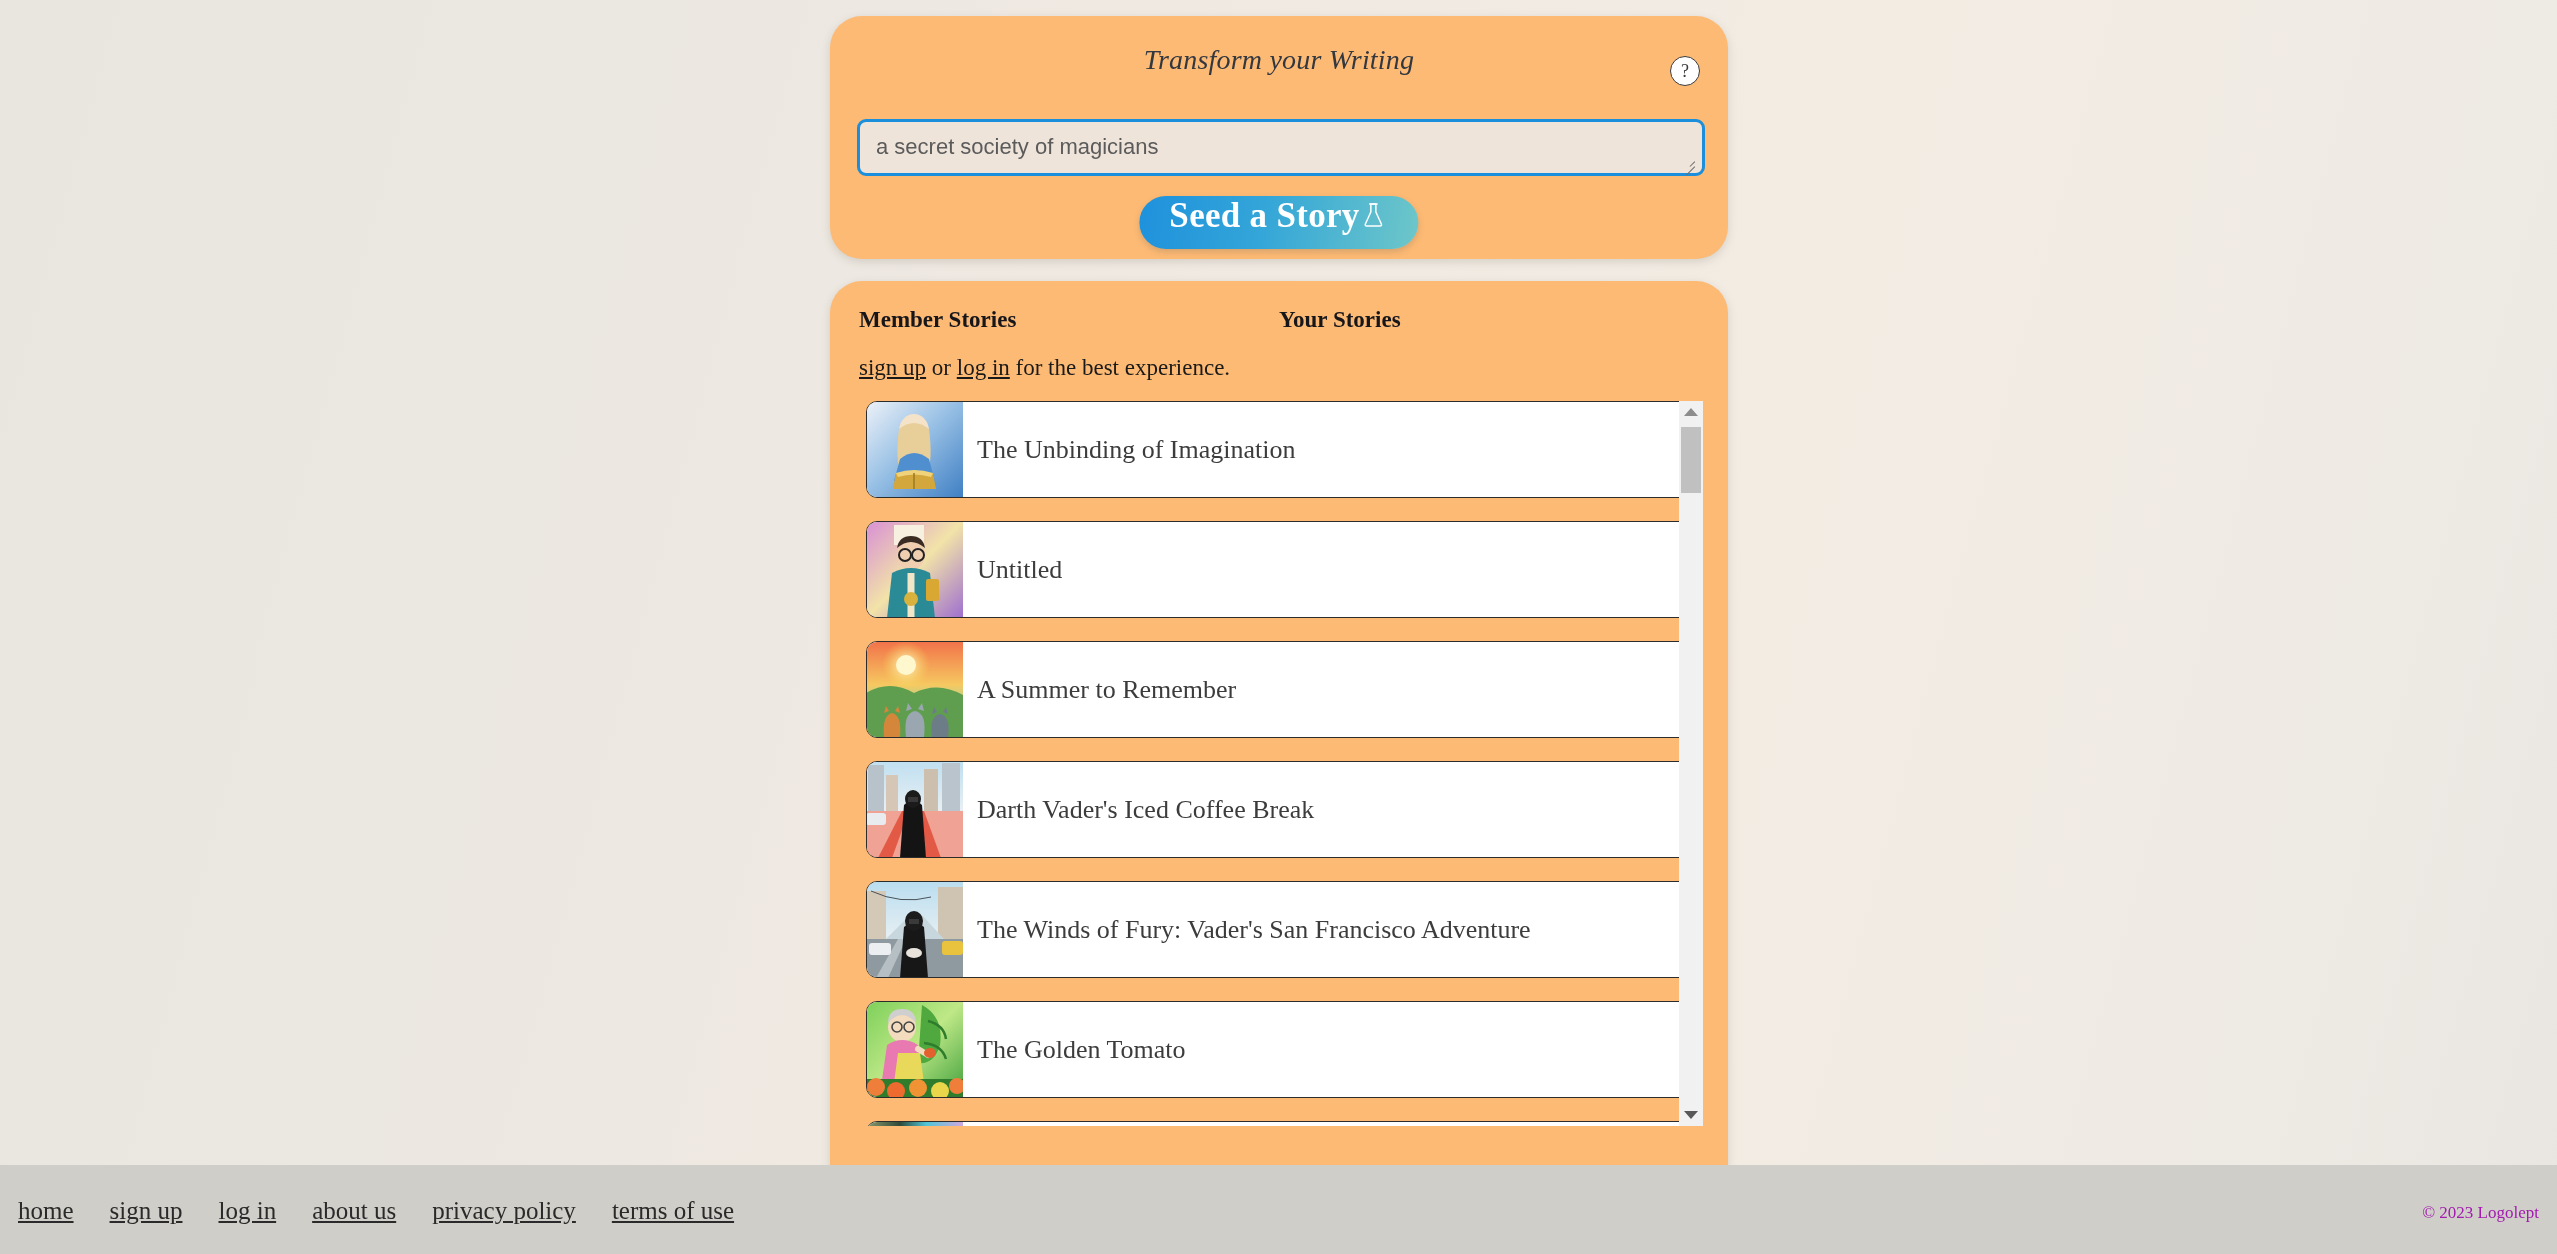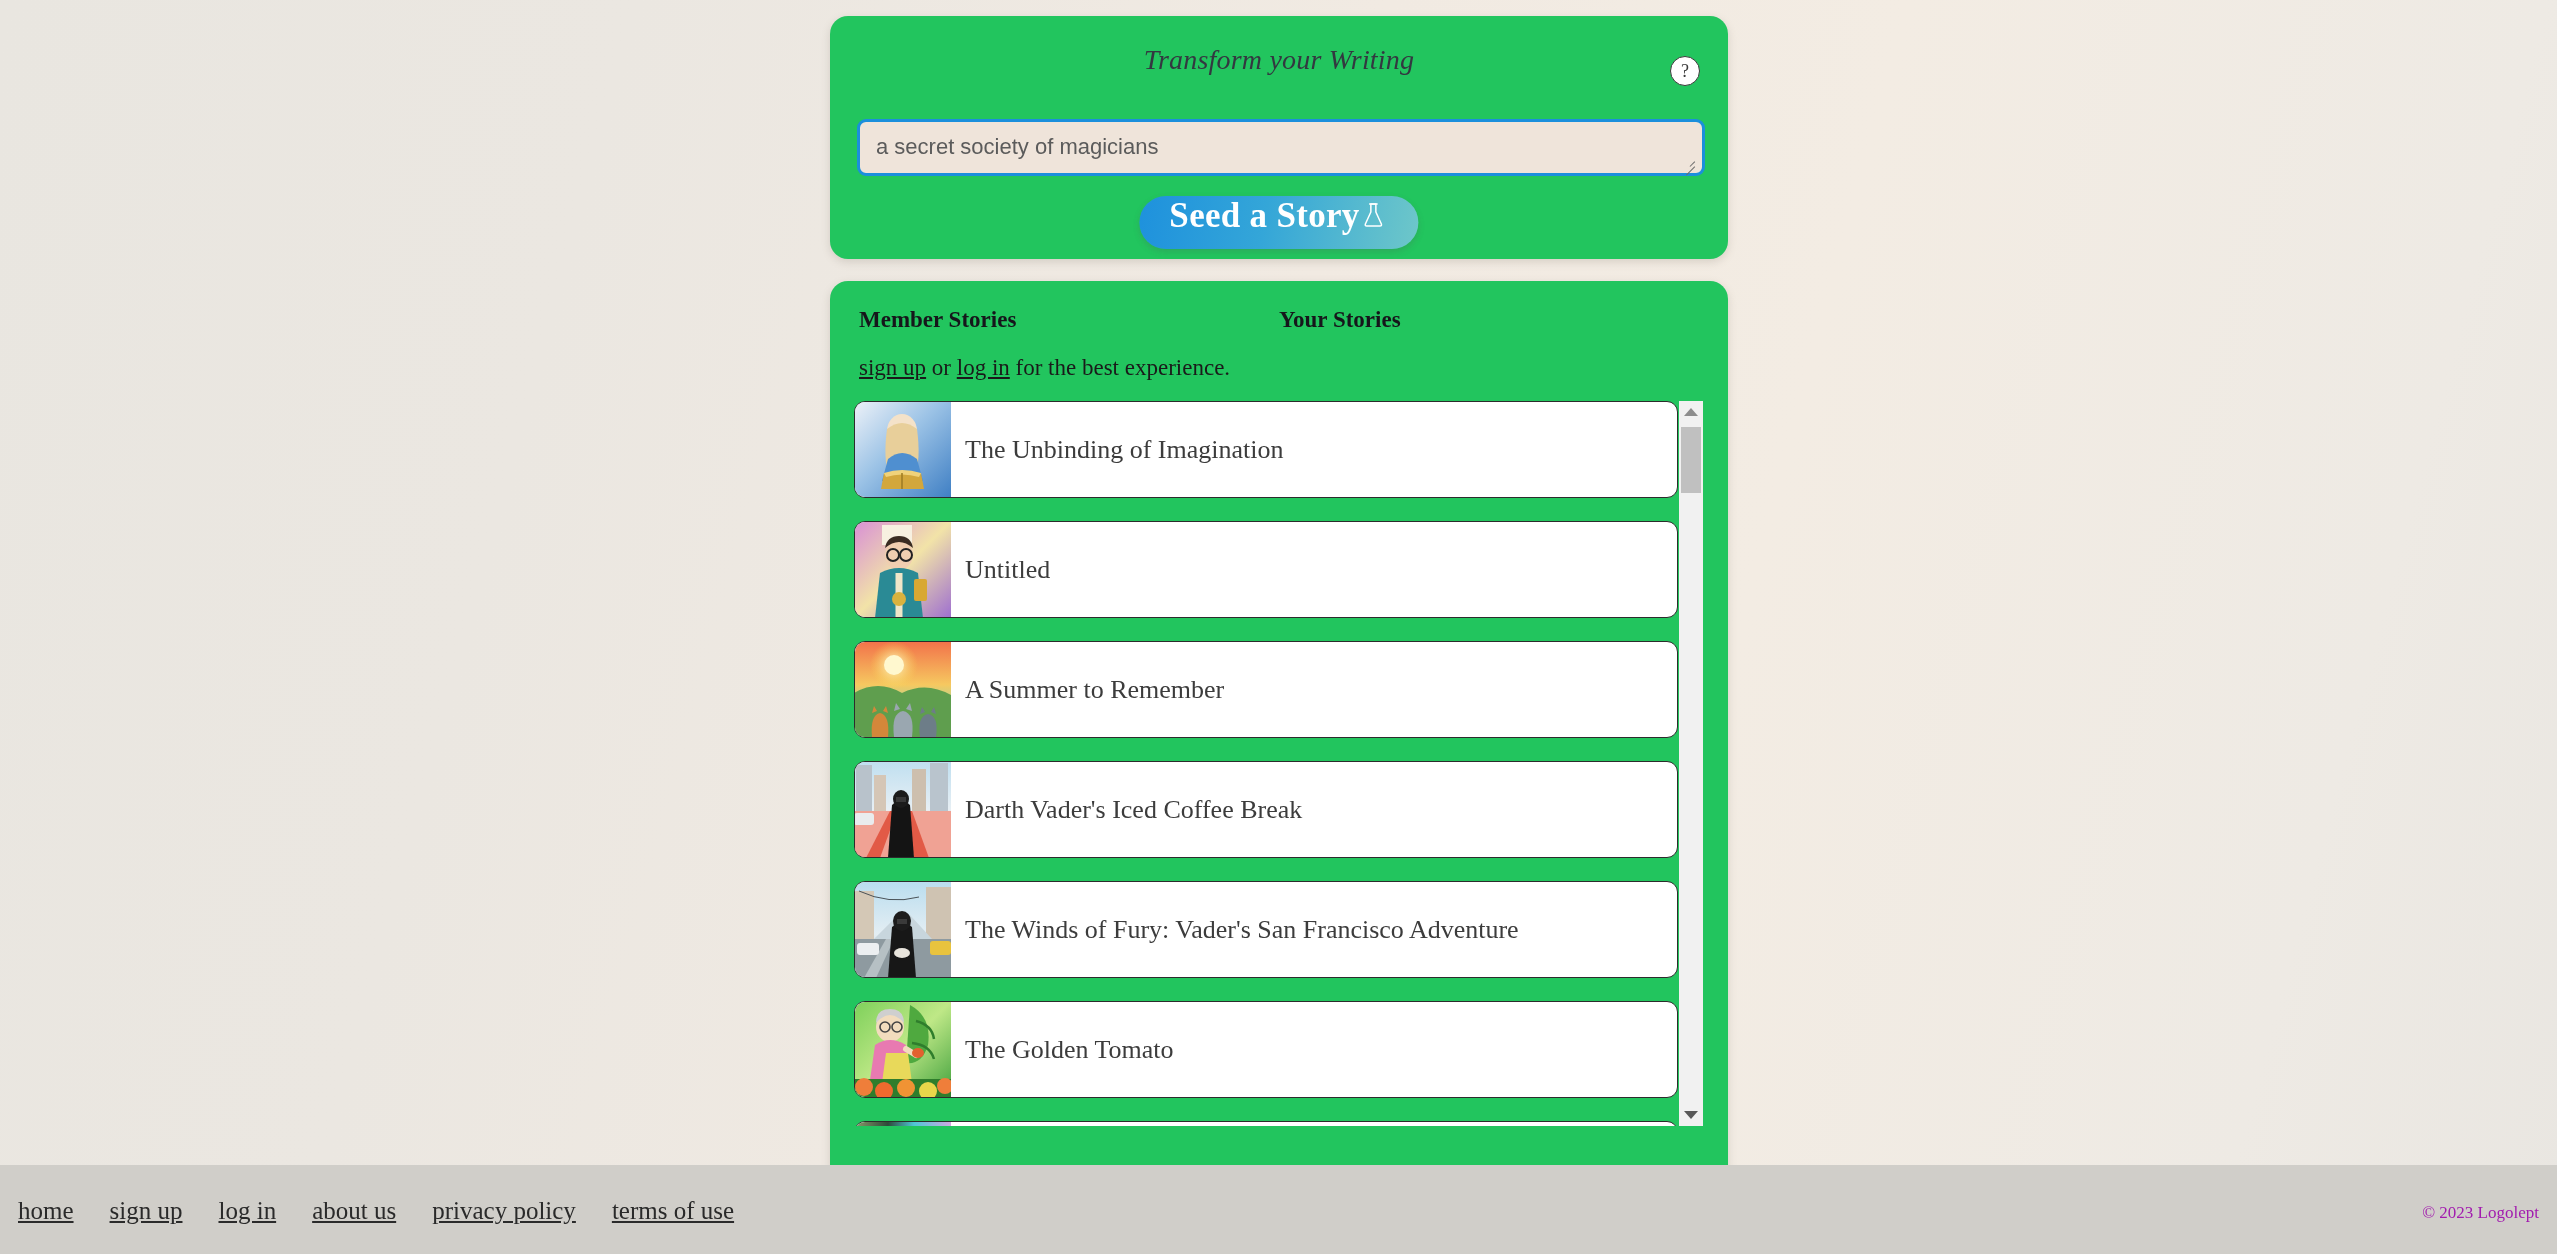--- a/index.html
+++ b/index.html
@@ -20,22 +20,22 @@
   .page {
     position: absolute;
     left: 0; top: 0;
     width: 2557px;
     height: 1165px;
   }
 
   
   .card {
     position: absolute;
-    background: #22c55e;
-    border-radius: 18px;
+    background: #fdba74;
+    border-radius: 32px;
     box-shadow: 0 3px 9px rgba(120,110,95,0.22);
     padding-left: 43px;
   }
 
   
   #prompt-card {
     left: 830px;
     top: 16px;
     width: 898px;
     height: 243px;
@@ -187,21 +187,21 @@
     position: absolute;
     left: 24px;
     top: 120px;
     width: 850px;
     height: 725px;
     overflow: hidden;
   }
 
   #story-scroll {
     position: absolute;
-    left: 0; top: 0;
+    left: 12px; top: 0;
     width: 826px;
     padding-right: 2px;
   }
 
   .story-row {
     position: relative;
     height: 97px;
     margin-bottom: 23px;
     border: 1.3px solid #2c2c2c;
     border-radius: 11px;

